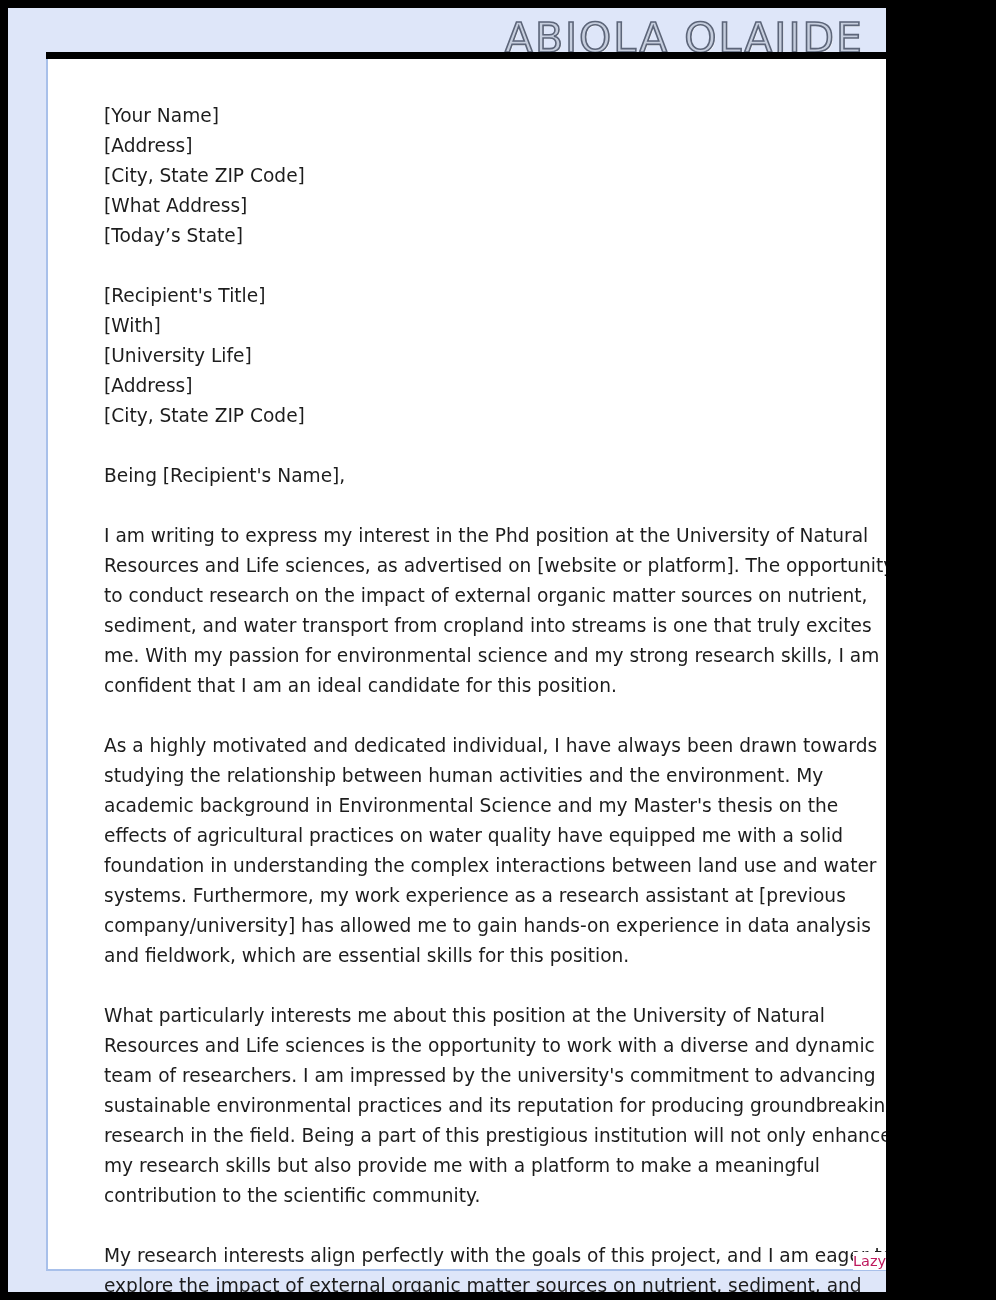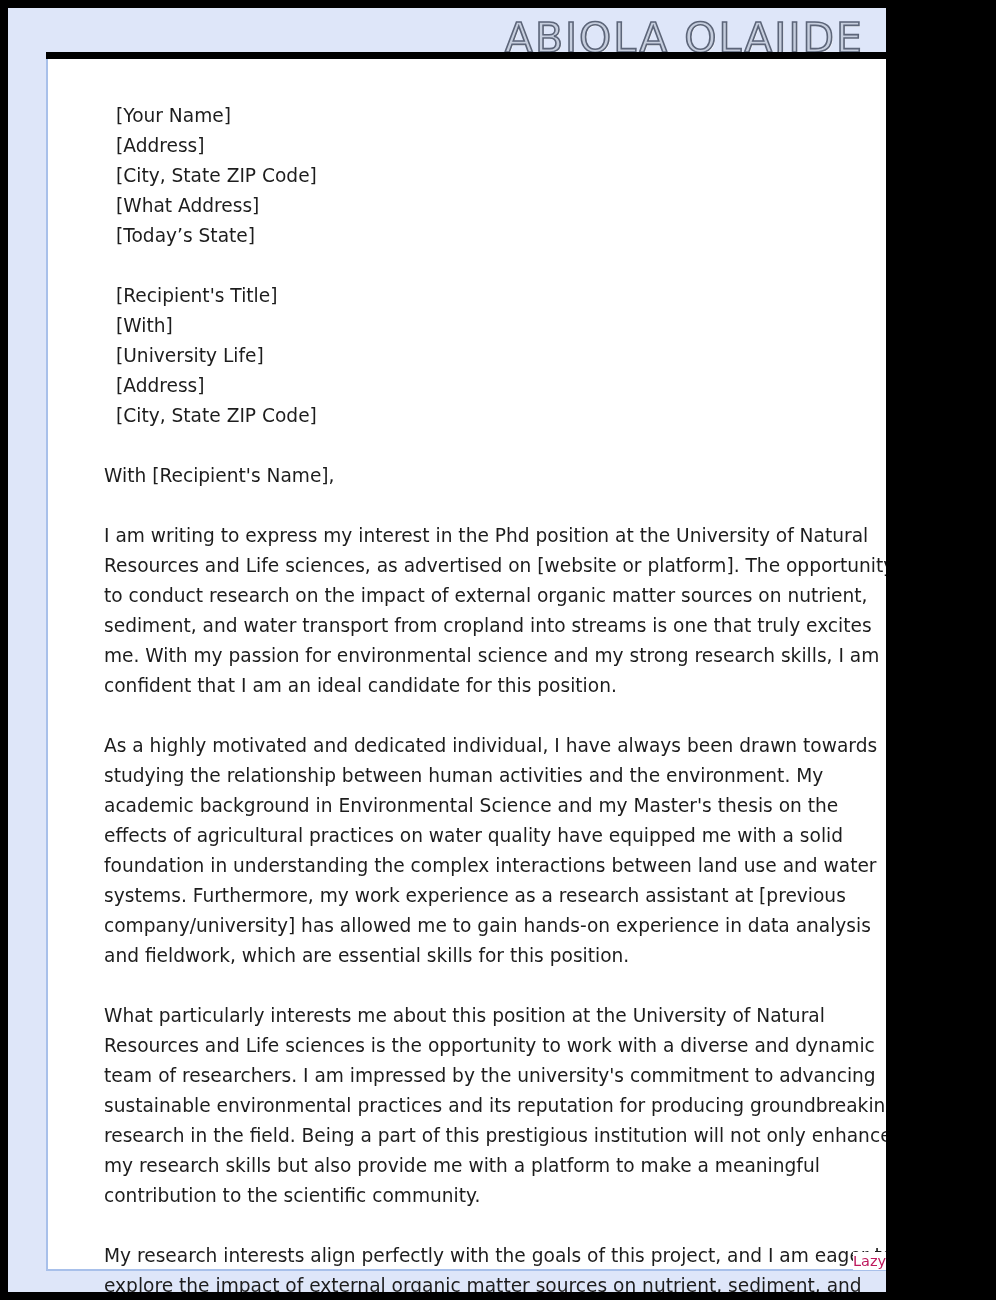--- a/index.html
+++ b/index.html
@@ -82,21 +82,21 @@
     width: 902px;
     padding: 42px 48px 0 58px;
     font-family: "DejaVu Sans", sans-serif;
     font-size: 18.6px;
     line-height: 30px;
     color: #1d1d1d;
   }
 
   .block { margin: 0 0 30px 0; }
   .block:last-child { margin-bottom: 0; }
-  .line { white-space: pre; margin-left: 12px; }
+  .line { white-space: pre; }
   p.para { margin: 0 0 30px 0; text-align: left; }
 
   
   .watermark {
     position: absolute;
     left: 845px;
     top: 1244px;
     font-family: "DejaVu Sans", sans-serif;
     font-size: 14.5px;
     line-height: 18px;
@@ -128,21 +128,21 @@
       </div>
 
       <div class="block">
         <div class="line">[Recipient's Title]</div>
         <div class="line">[With]</div>
         <div class="line">[University Life]</div>
         <div class="line">[Address]</div>
         <div class="line">[City, State ZIP Code]</div>
       </div>
 
-      <p class="para">With [Recipient's Name],</p>
+      <p class="para">Being [Recipient's Name],</p>
       <p class="para">I am writing to express my interest in the Phd position at the University of Natural Resources and Life sciences, as advertised on [website or platform]. The opportunity to conduct research on the impact of external organic matter sources on nutrient, sediment, and water transport from cropland into streams is one that truly excites me. With my passion for environmental science and my strong research skills, I am confident that I am an ideal candidate for this position.</p>
       <p class="para">As a highly motivated and dedicated individual, I have always been drawn towards studying the relationship between human activities and the environment. My academic background in Environmental Science and my Master's thesis on the effects of agricultural practices on water quality have equipped me with a solid foundation in understanding the complex interactions between land use and water systems. Furthermore, my work experience as a research assistant at [previous company/university] has allowed me to gain hands-on experience in data analysis and fieldwork, which are essential skills for this position.</p>
       <p class="para">What particularly interests me about this position at the University of Natural Resources and Life sciences is the opportunity to work with a diverse and dynamic team of researchers. I am impressed by the university's commitment to advancing sustainable environmental practices and its reputation for producing groundbreaking research in the field. Being a part of this prestigious institution will not only enhance my research skills but also provide me with a platform to make a meaningful contribution to the scientific community.</p>
       <p class="para">My research interests align perfectly with the goals of this project, and I am eager to explore the impact of external organic matter sources on nutrient, sediment, and water</p>
 
     </div>
 
     <div class="watermark">Lazyapply.com</div>
 
   </div>

